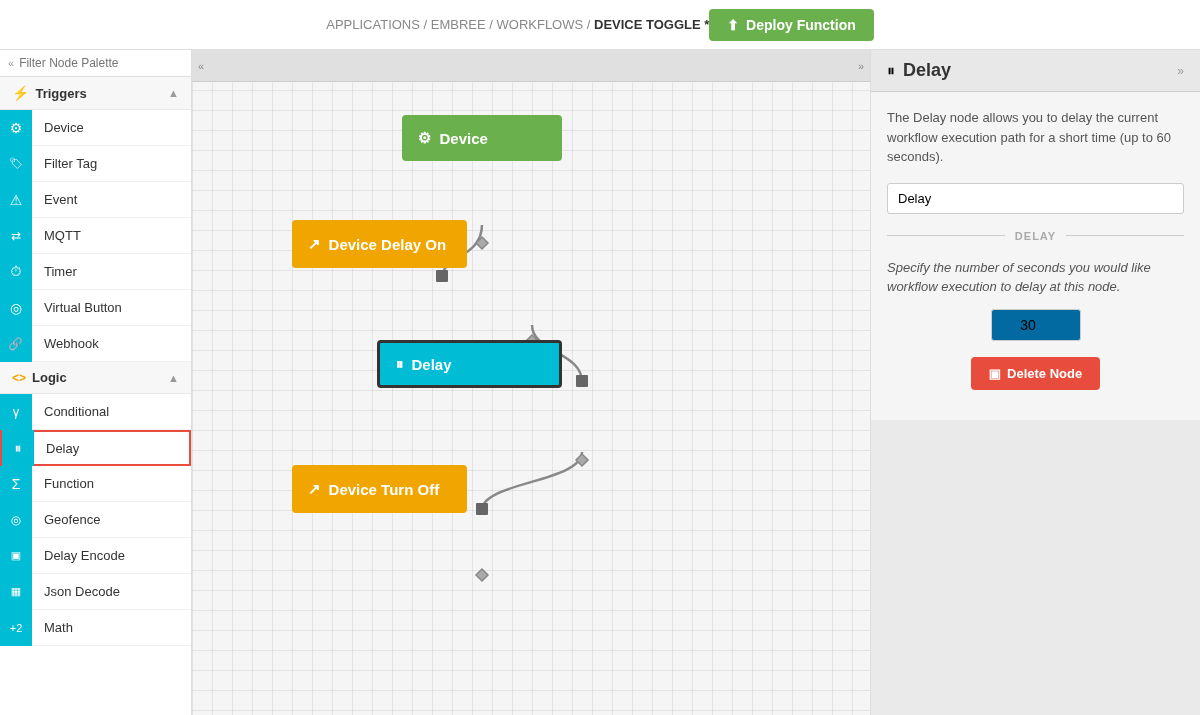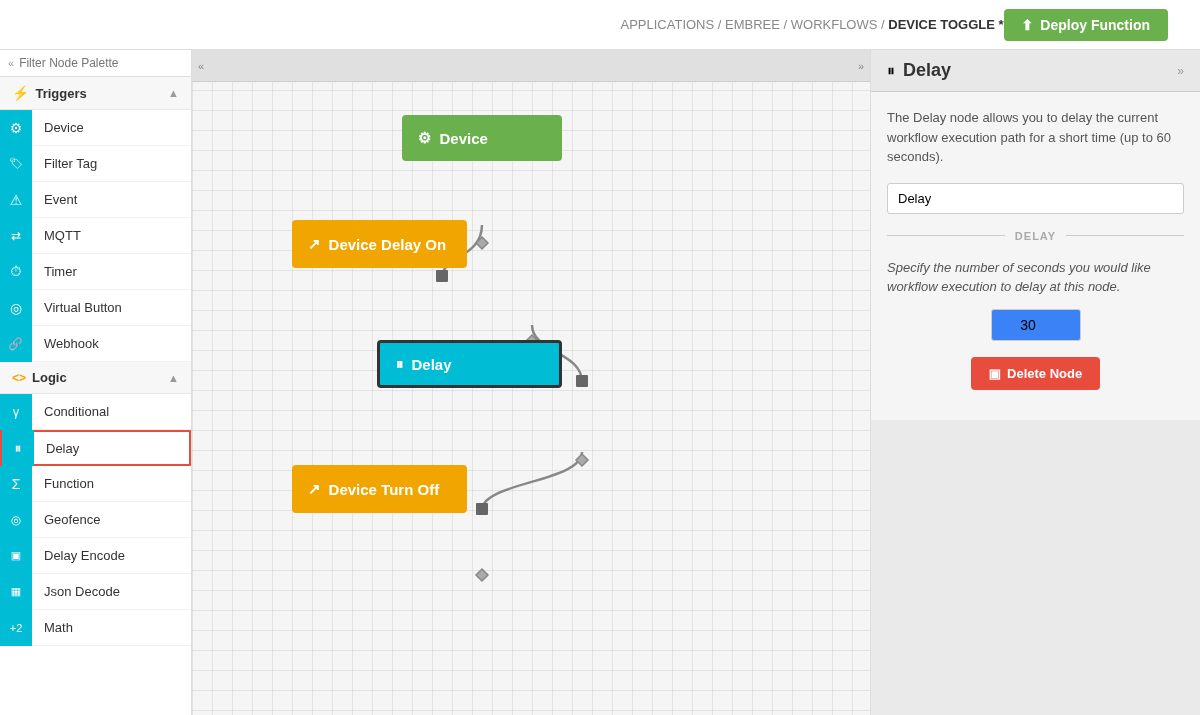--- a/index.html
+++ b/index.html
@@ -5,21 +5,21 @@
     * { box-sizing: border-box; margin: 0; padding: 0; }
     body { font-family: 'Segoe UI', Arial, sans-serif; font-size: 13px; background: #f0f0f0; overflow: hidden; }
 
     
     .header {
       height: 50px;
       background: #fff;
       border-bottom: 1px solid #ddd;
       display: flex;
       align-items: center;
-      justify-content: flex-end;
+      justify-content: center;
       padding: 0 32px;
     }
     .breadcrumb {
       font-size: 13px;
       color: #888;
     }
     .breadcrumb span.bold {
       font-weight: 700;
       color: #333;
     }
@@ -266,21 +266,21 @@
       margin-bottom: 12px;
       line-height: 1.5;
       font-style: italic;
     }
     .delay-number-input {
       width: 90px;
       padding: 7px 10px;
       border: 1px solid #ccc;
       border-radius: 3px;
       font-size: 14px;
-      background: #3b82f6;
+      background: #0369a1;
       text-align: center;
       display: block;
       margin: 0 auto 16px auto;
     }
     .delete-node-btn {
       background: #e74c3c;
       color: #fff;
       border: none;
       padding: 9px 18px;
       border-radius: 4px;

